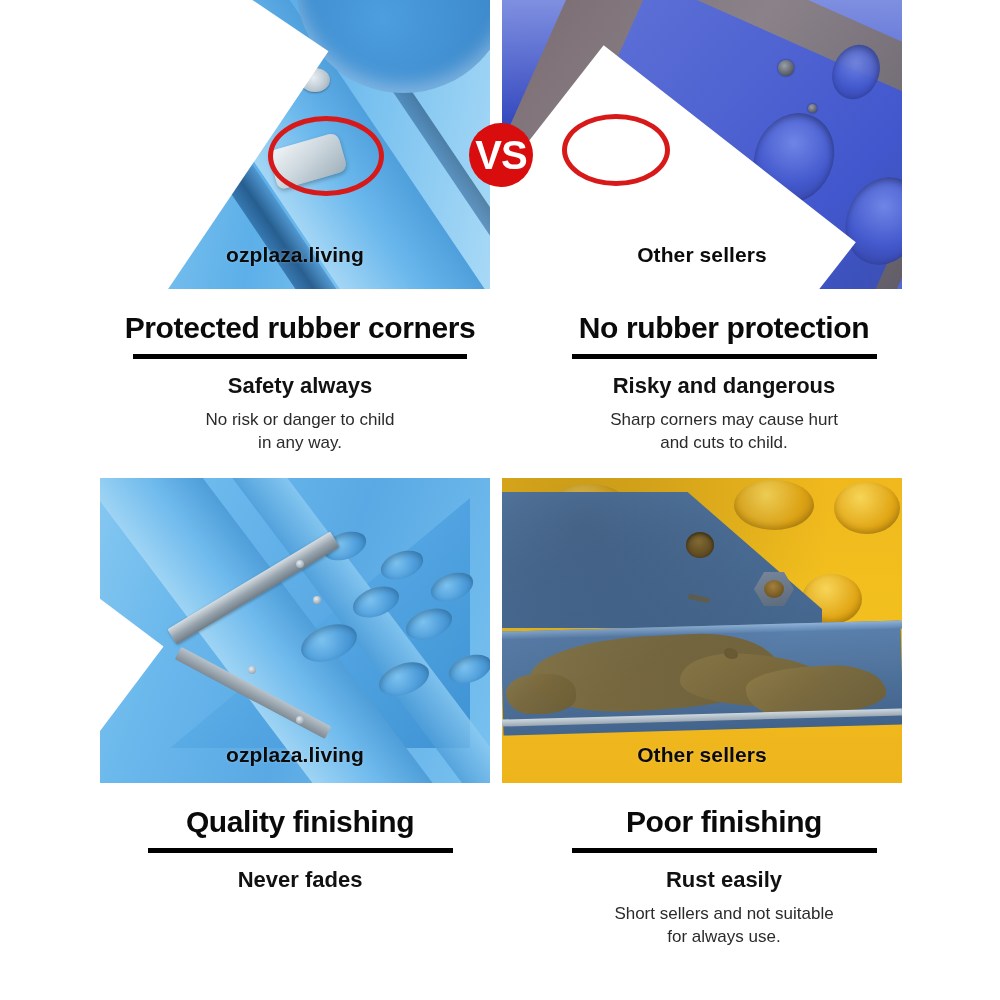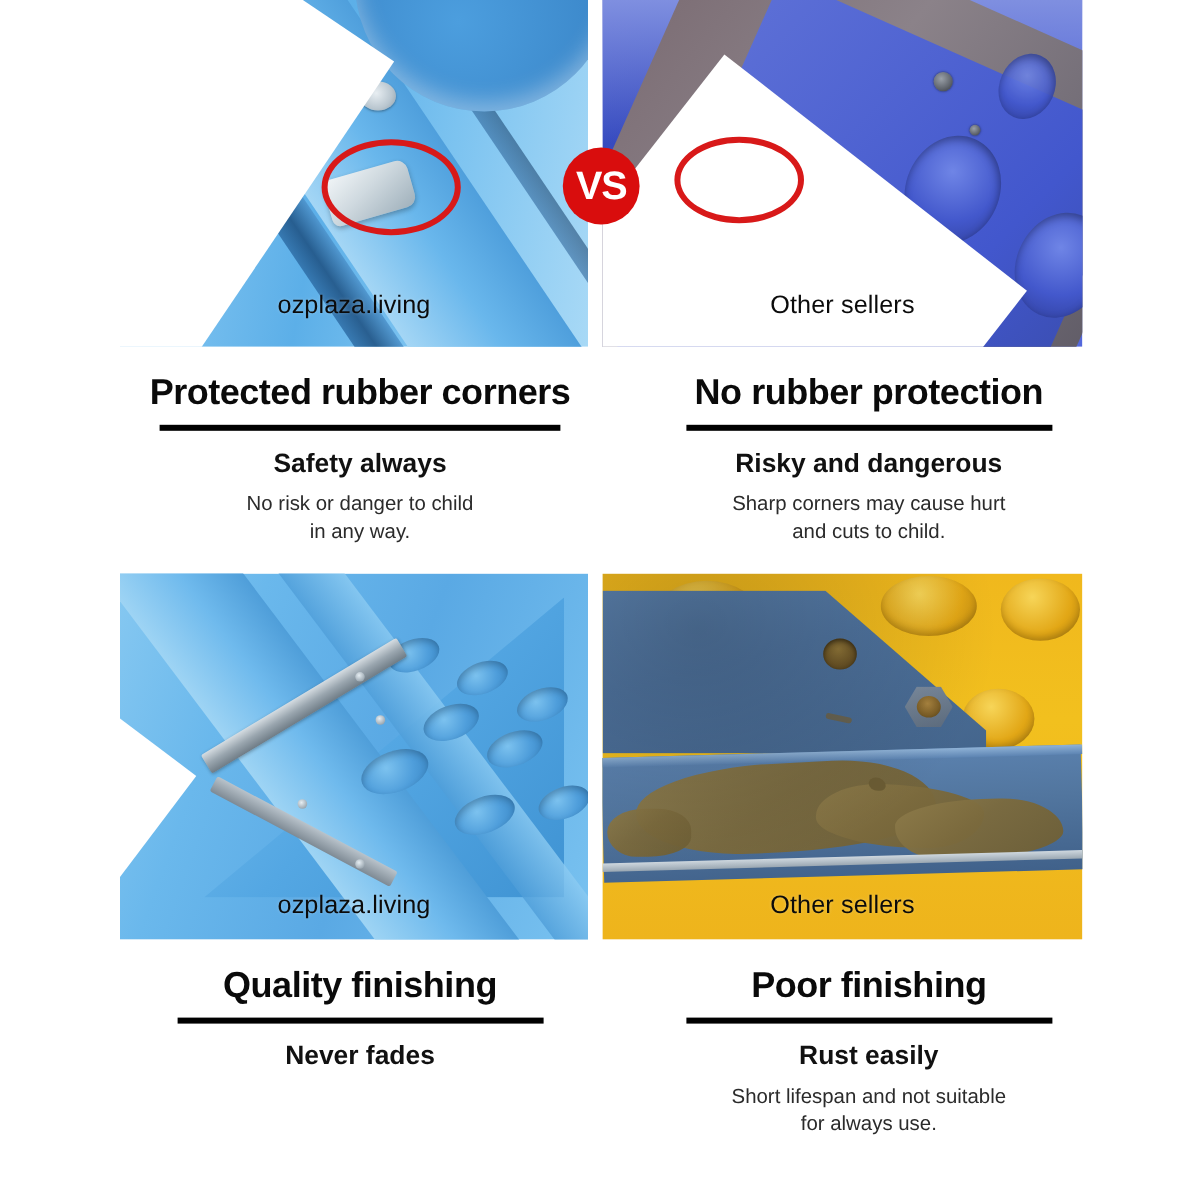--- a/index.html
+++ b/index.html
@@ -17,20 +17,21 @@
   .block-top{ top:0;  height:478px; }
   .block-bottom{ top:478px; height:522px; }
 
   .media-row{ position:relative; width:1000px; }
   .media-row-top{ height:289px; }
   .media-row-bottom{ height:305px; }
 
   .panel{
     position:absolute; top:0; height:100%;
     overflow:hidden;
+    font-weight:bold;
   }
   .panel-left { left:100px;  width:390px; }
   .panel-right{ left:502px;  width:400px; }
 
   .photo{ position:absolute; inset:0; }
 
   
   .ph-tl{
     background:
       
@@ -289,21 +290,21 @@
 
   
   .vs-badge{
     position:absolute;
     width:64px; height:64px; border-radius:50%;
     background:#d90d0d;
     display:flex; align-items:center; justify-content:center;
     color:#ffffff;
     font-family:"Liberation Sans", sans-serif;
     font-weight:bold;
-    font-size:33px;
+    font-size:40px;
     letter-spacing:-1px;
     z-index:6;
     box-shadow:0 0 0 2px rgba(255,255,255,.0);
   }
   .vs-top{ left:469px; top:123px; }
 
   
   .text-row{ position:relative; width:836px; }
   .text-col{ position:absolute; top:0; text-align:center; }
   .text-col-left { left:20px;  width:560px; }
@@ -470,20 +471,20 @@
         <div class="headline">Quality finishing</div>
         <div class="rule rule-w-b"></div>
         <div class="subhead">Never fades</div>
       </div>
 
       <div class="text-col text-col-right" style="padding-top:22px;">
         <div class="headline">Poor finishing</div>
         <div class="rule rule-w-b"></div>
         <div class="subhead">Rust easily</div>
         <div class="body-text">
-          <span class="ln">Short lifespan and not suitable</span>
+          <span class="ln">Short sellers and not suitable</span>
           <span class="ln">for always use.</span>
         </div>
       </div>
     </div>
   </div>
 
 </div>
 
 </body></html>

